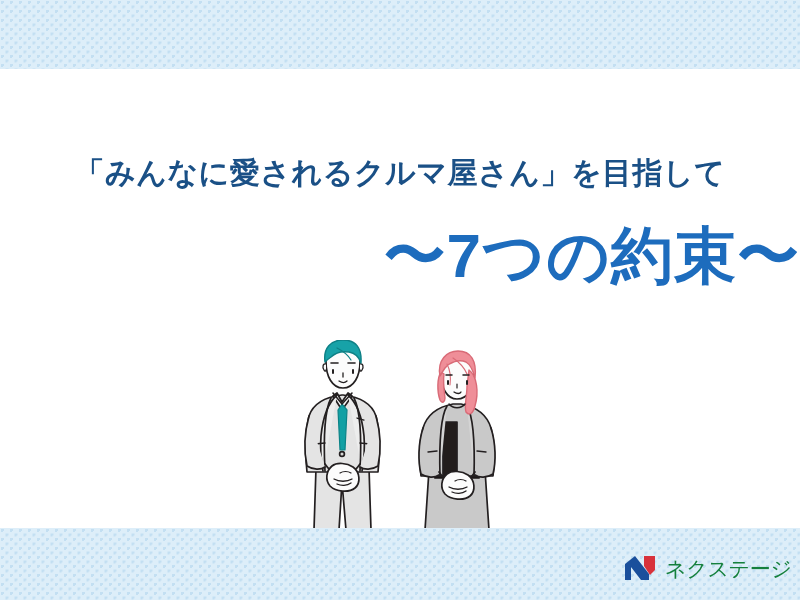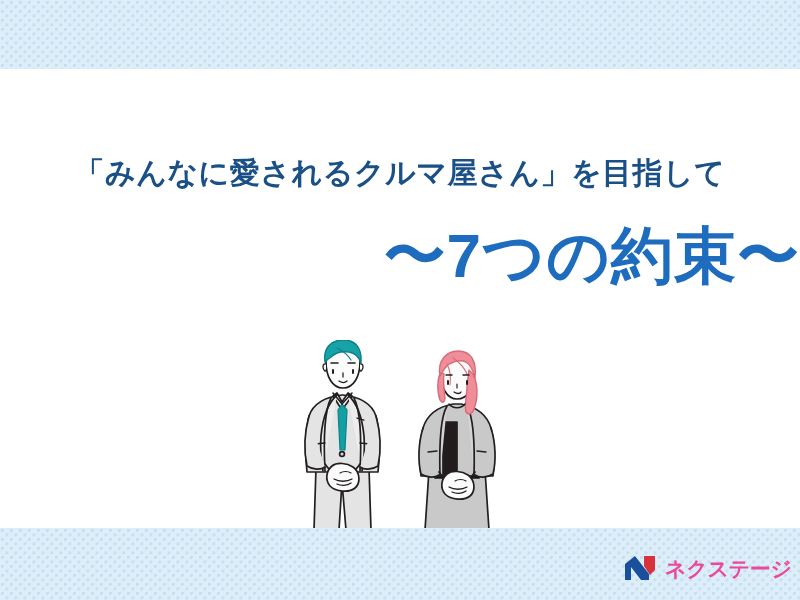--- a/index.html
+++ b/index.html
@@ -74,23 +74,23 @@
     position: absolute;
     left: 624px;
     top: 553px;
     height: 30px;
     display: flex;
     align-items: center;
     gap: 7px;
   }
   #logo-mark { display: block; }
   #logo-text {
-    color: #ec4899;
+    color: #15803d;
     font-size: 21px;
-    font-weight: 700;
+    font-weight: 400;
     letter-spacing: -0.3px;
     line-height: 1;
     white-space: nowrap;
   }
 </style>
 </head>
 <body>
 
 <div id="banner">
 

